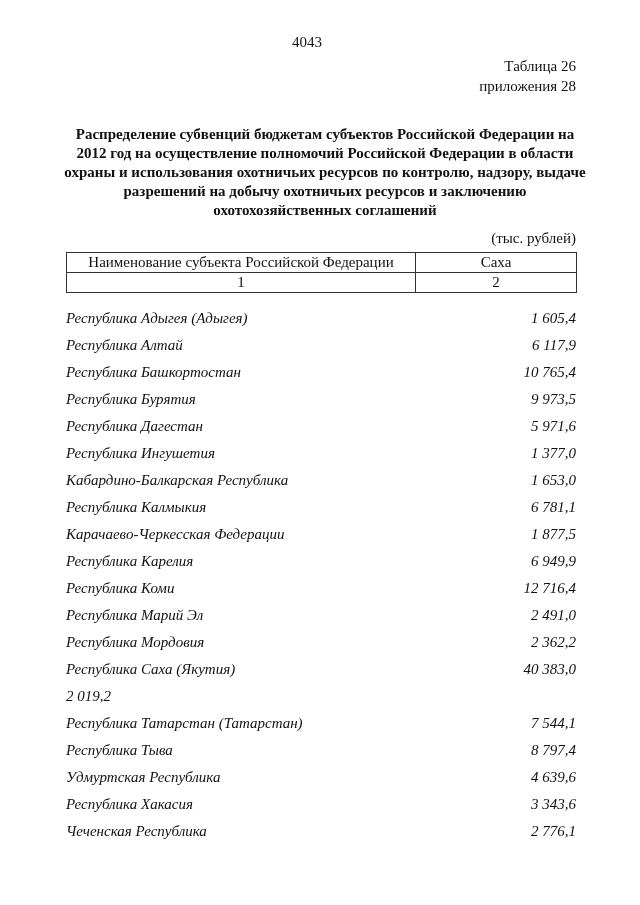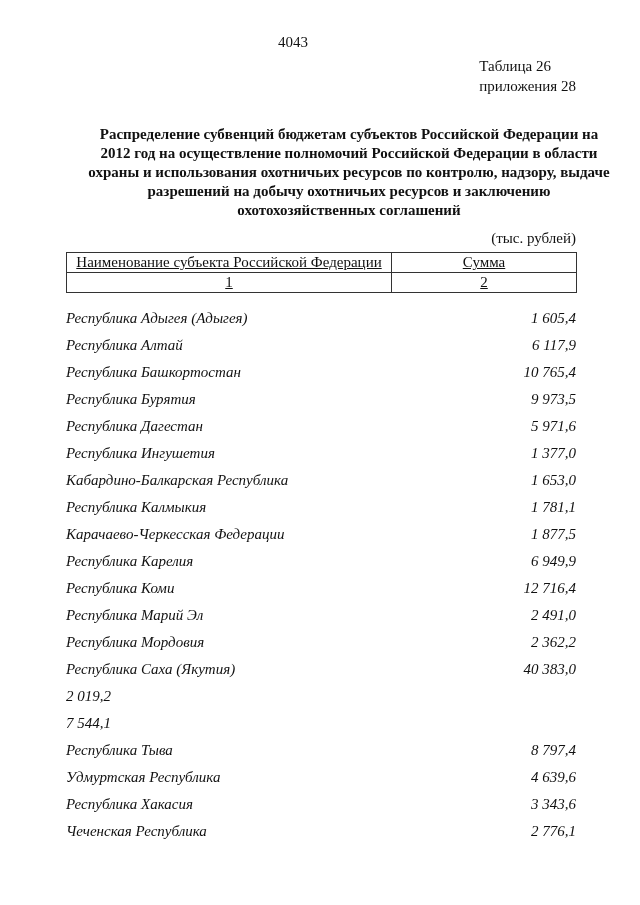--- a/index.html
+++ b/index.html
@@ -11,67 +11,65 @@
       width: 640px;
       height: 905px;
       position: relative;
       overflow: hidden;
       font-family: "Liberation Serif", "DejaVu Serif", serif;
       color: #111111;
     }
     .page-number {
       position: absolute;
       top: 34px;
-      left: 0;
+      left: 14px;
       width: 586px;
       text-align: center;
       font-size: 15px;
       box-sizing: border-box;
     }
     .table-ref {
       position: absolute;
       top: 56px;
       right: 64px;
-      text-align: left;
+      text-align: right;
       font-size: 15px;
       line-height: 20px;
     }
     .doc-title {
       position: absolute;
       top: 125px;
       left: 60px;
       width: 530px;
       text-align: center;
       font-weight: bold;
       font-size: 15px;
       line-height: 19px;
-      margin-left: 24px;
     }
     .units {
       position: absolute;
       top: 230px;
       right: 64px;
       font-size: 15px;
       margin-left: 8px;
     }
     .header-table {
       position: absolute;
       top: 252px;
       left: 66px;
       width: 511px;
       border-collapse: collapse;
       font-size: 15px;
     }
     .header-table td {
       border: 1.5px solid #333333;
       text-align: center;
       height: 19px;
-      padding: 0 4px;
+      padding: 0 16px;
       line-height: 19px;
-      text-decoration: underline;
     }
     .header-table td.col1 { width: 316px; }
     .rows {
       position: absolute;
       top: 307px;
       left: 66px;
       width: 510px;
     }
     .row {
       display: flex;
@@ -96,21 +94,21 @@
 </div>
 
 <div class="doc-title">Распределение субвенций бюджетам субъектов Российской Федерации на 2012 год на осуществление полномочий Российской Федерации в области охраны и использования охотничьих ресурсов по контролю, надзору, выдаче разрешений на добычу охотничьих ресурсов и заключению охотохозяйственных соглашений</div>
 
 <div class="units">(тыс. рублей)</div>
 
 <table class="header-table">
   <tbody>
       <tr>
     <td class="col1">Наименование субъекта Российской Федерации</td>
-    <td>Сумма</td>
+    <td>Саха</td>
   </tr>
   <tr>
     <td class="col1">1</td>
     <td>2</td>
   </tr>
 </tbody>
   </table>
 
 <div class="rows" id="rows">
     <div class="row">
@@ -136,21 +134,21 @@
     <div class="row">
       <span class="name">Республика Ингушетия</span>
       <span class="amount">1 377,0</span>
     </div>
     <div class="row">
       <span class="name">Кабардино-Балкарская Республика</span>
       <span class="amount">1 653,0</span>
     </div>
     <div class="row">
       <span class="name">Республика Калмыкия</span>
-      <span class="amount">1 781,1</span>
+      <span class="amount">6 781,1</span>
     </div>
     <div class="row">
       <span class="name">Карачаево-Черкесская Федерации</span>
       <span class="amount">1 877,5</span>
     </div>
     <div class="row">
       <span class="name">Республика Карелия</span>
       <span class="amount">6 949,9</span>
     </div>
     <div class="row">
@@ -166,20 +164,21 @@
       <span class="amount">2 362,2</span>
     </div>
     <div class="row">
       <span class="name">Республика Саха (Якутия)</span>
       <span class="amount">40 383,0</span>
     </div>
     <div class="row">
       <span class="amount">2 019,2</span>
     </div>
     <div class="row">
+      <span class="name">Республика Татарстан (Татарстан)</span>
       <span class="amount">7 544,1</span>
     </div>
     <div class="row">
       <span class="name">Республика Тыва</span>
       <span class="amount">8 797,4</span>
     </div>
     <div class="row">
       <span class="name">Удмуртская Республика</span>
       <span class="amount">4 639,6</span>
     </div>

